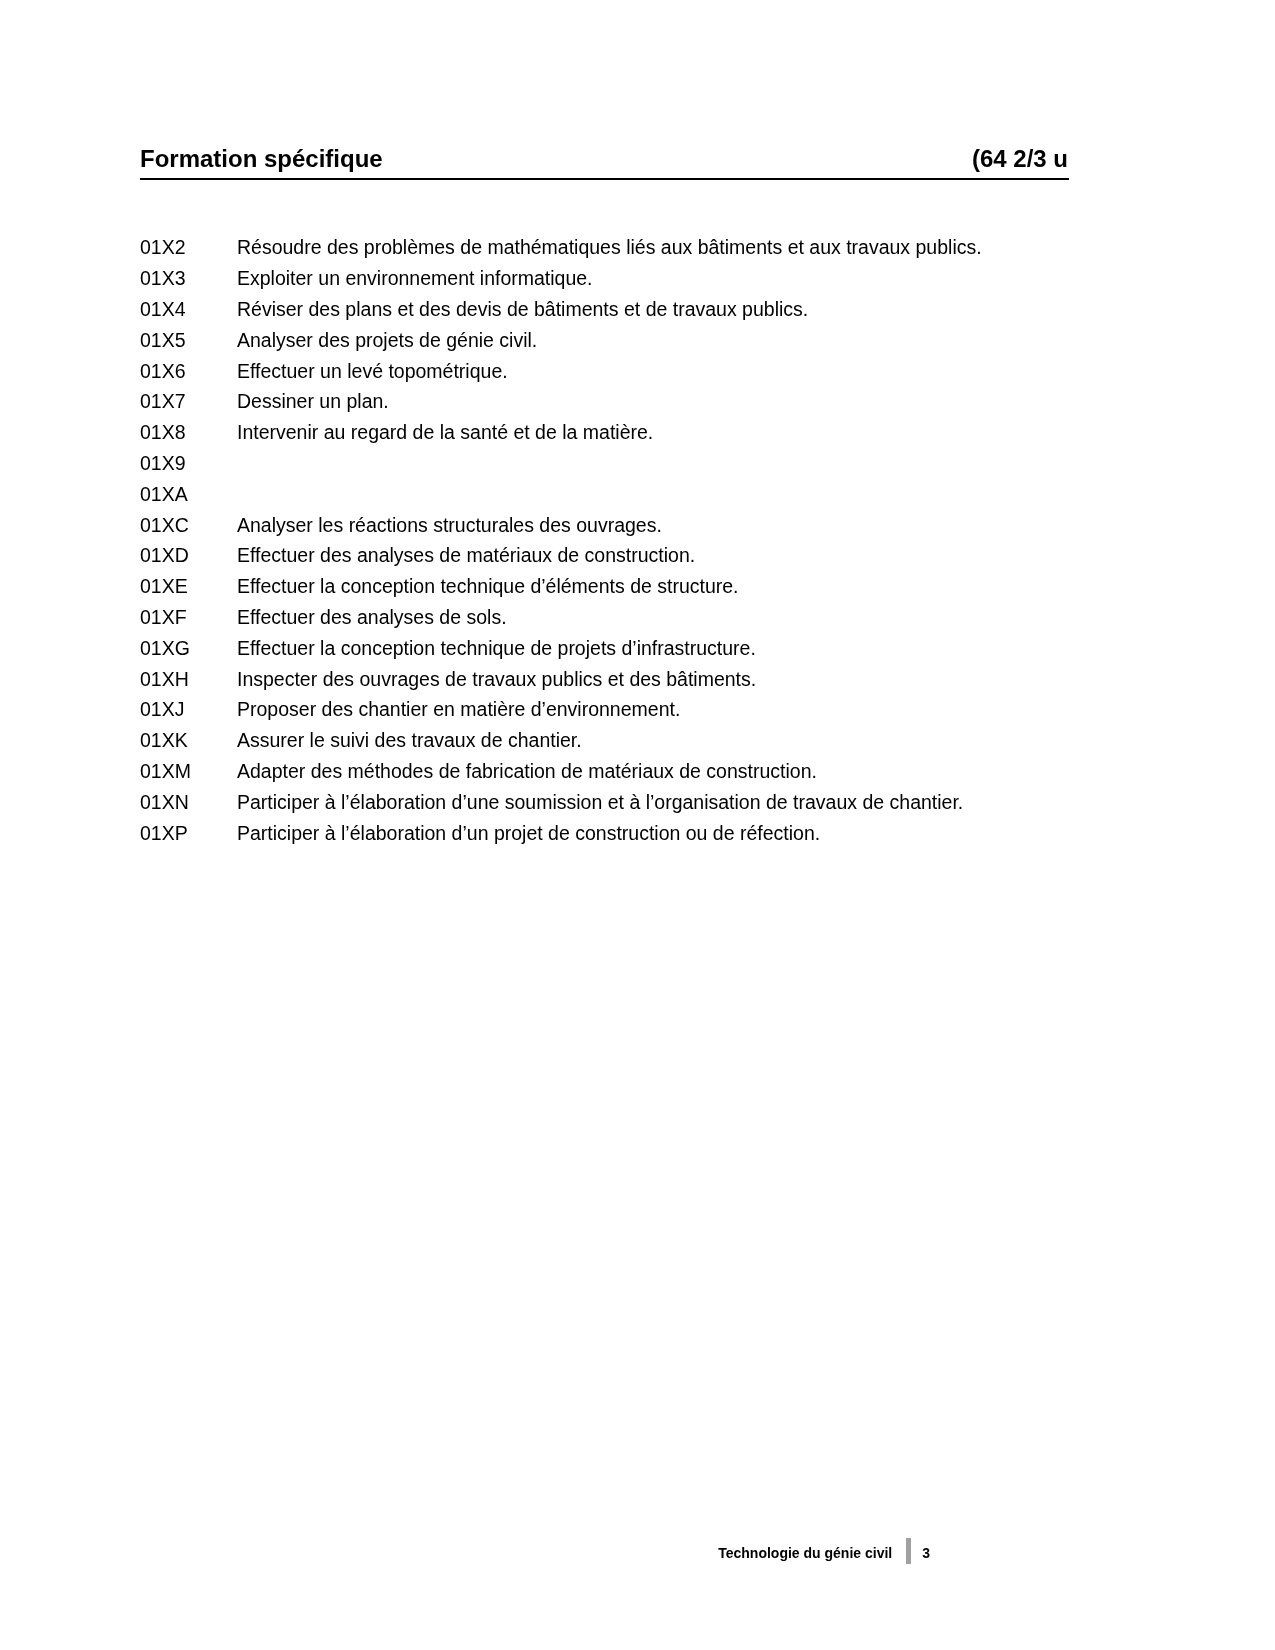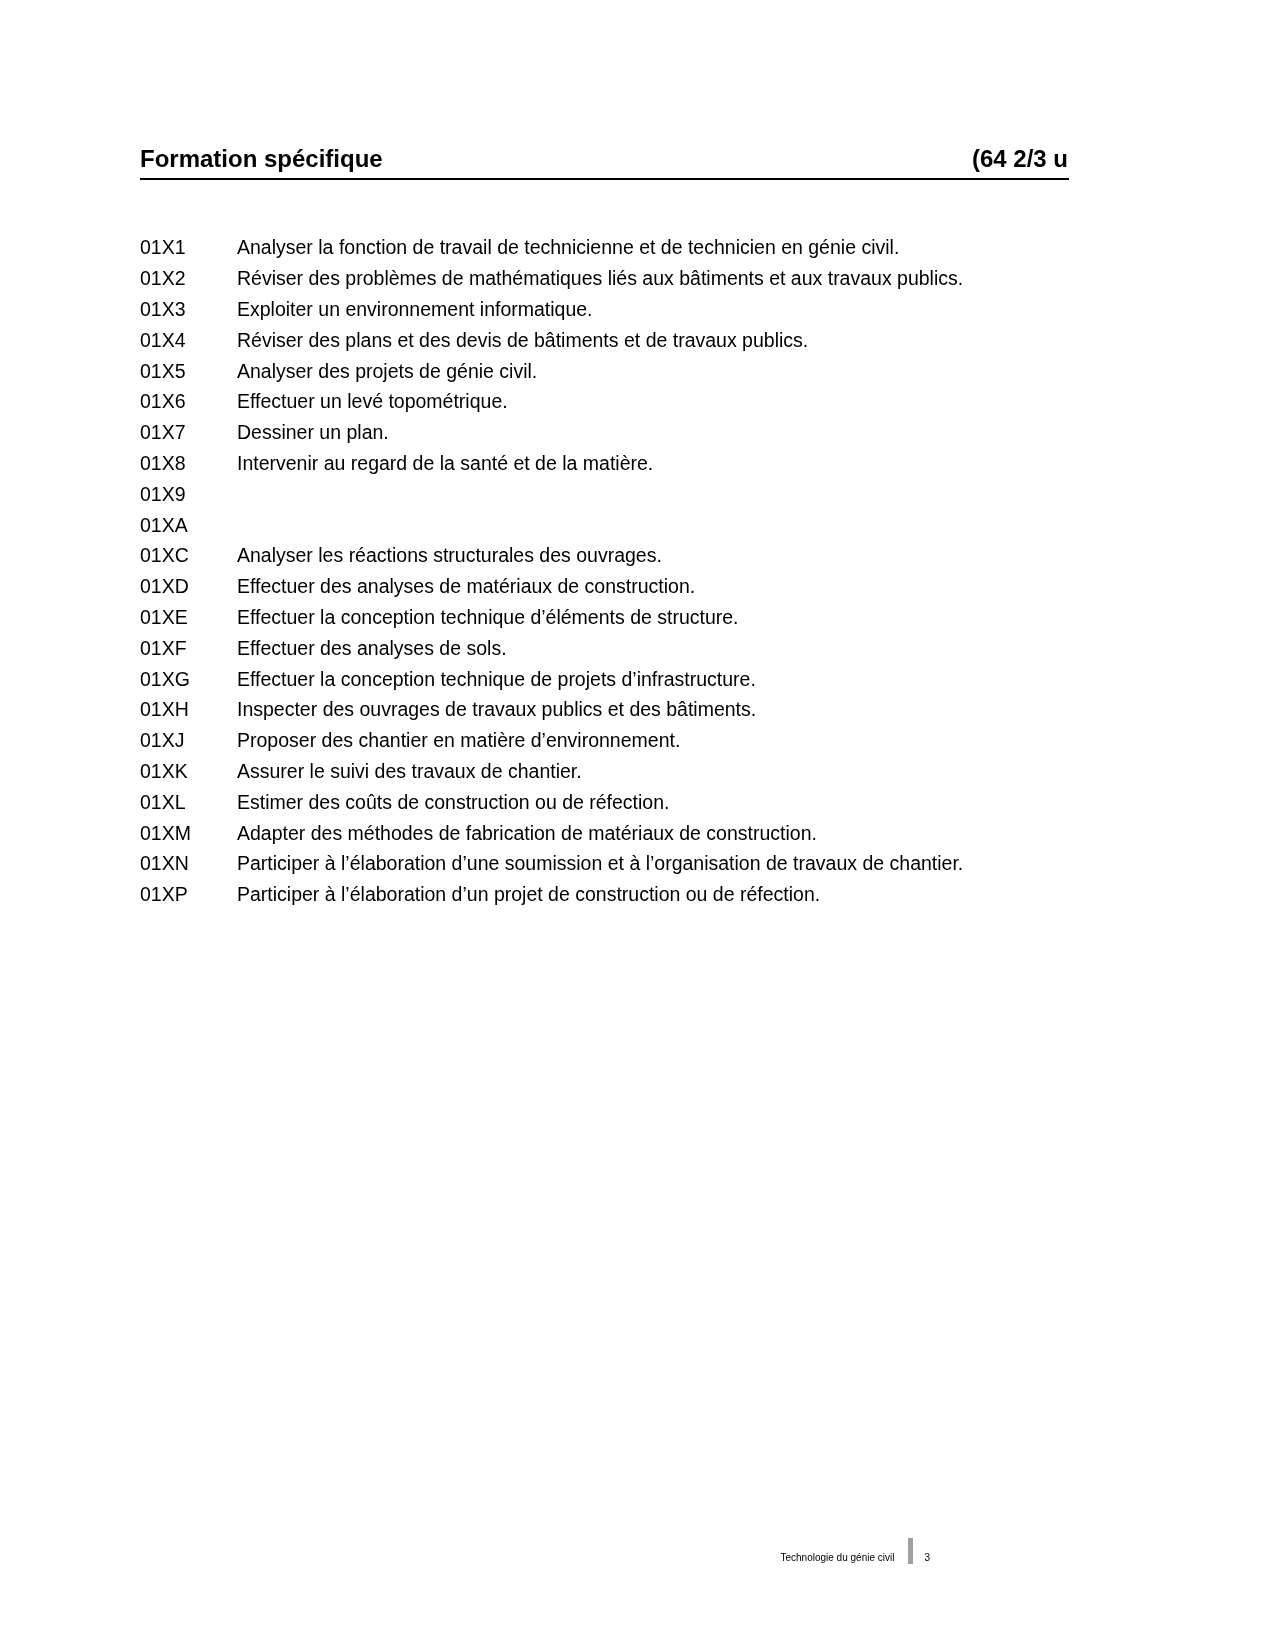--- a/index.html
+++ b/index.html
@@ -48,23 +48,24 @@
   }
   .competency-desc {
     flex: 1;
     white-space: nowrap;
   }
   .footer {
     position: absolute;
     top: 1538px;
     right: 139px;
     display: flex;
-    align-items: flex-end;
-    font-size: 10px;
+    align-items: center;
+    font-size: 14px;
     line-height: 1.2;
+    font-weight: bold;
   }
   .footer .footer-text {
     padding-top: 4px;
   }
   .footer-bar {
     display: inline-block;
     width: 5px;
     height: 26px;
     background: #a0a0a0;
     margin-left: 14px;
@@ -77,28 +78,24 @@
 <div class="page">
 
   <div class="content">
 
     <div class="header-row">
       <span>Formation spécifique</span>
       <span>(64 2/3 unités)</span>
     </div>
 
     <div class="competency-list" id="competency-list">
-  <div class="competency-row">
-    <span class="competency-code">01X1</span>
-    <span class="competency-desc">Analyser la fonction de travail de technicienne et de technicien en génie civil.</span>
-  </div>
 
   <div class="competency-row">
     <span class="competency-code">01X2</span>
-    <span class="competency-desc">Réviser des problèmes de mathématiques liés aux bâtiments et aux travaux publics.</span>
+    <span class="competency-desc">Résoudre des problèmes de mathématiques liés aux bâtiments et aux travaux publics.</span>
   </div>
 
   <div class="competency-row">
     <span class="competency-code">01X3</span>
     <span class="competency-desc">Exploiter un environnement informatique.</span>
   </div>
 
   <div class="competency-row">
     <span class="competency-code">01X4</span>
     <span class="competency-desc">Réviser des plans et des devis de bâtiments et de travaux publics.</span>
@@ -166,24 +163,20 @@
   <div class="competency-row">
     <span class="competency-code">01XJ</span>
     <span class="competency-desc">Proposer des chantier en matière d’environnement.</span>
   </div>
 
   <div class="competency-row">
     <span class="competency-code">01XK</span>
     <span class="competency-desc">Assurer le suivi des travaux de chantier.</span>
   </div>
 
-  <div class="competency-row">
-    <span class="competency-code">01XL</span>
-    <span class="competency-desc">Estimer des coûts de construction ou de réfection.</span>
-  </div>
 
   <div class="competency-row">
     <span class="competency-code">01XM</span>
     <span class="competency-desc">Adapter des méthodes de fabrication de matériaux de construction.</span>
   </div>
 
   <div class="competency-row">
     <span class="competency-code">01XN</span>
     <span class="competency-desc">Participer à l’élaboration d’une soumission et à l’organisation de travaux de chantier.</span>
   </div>

